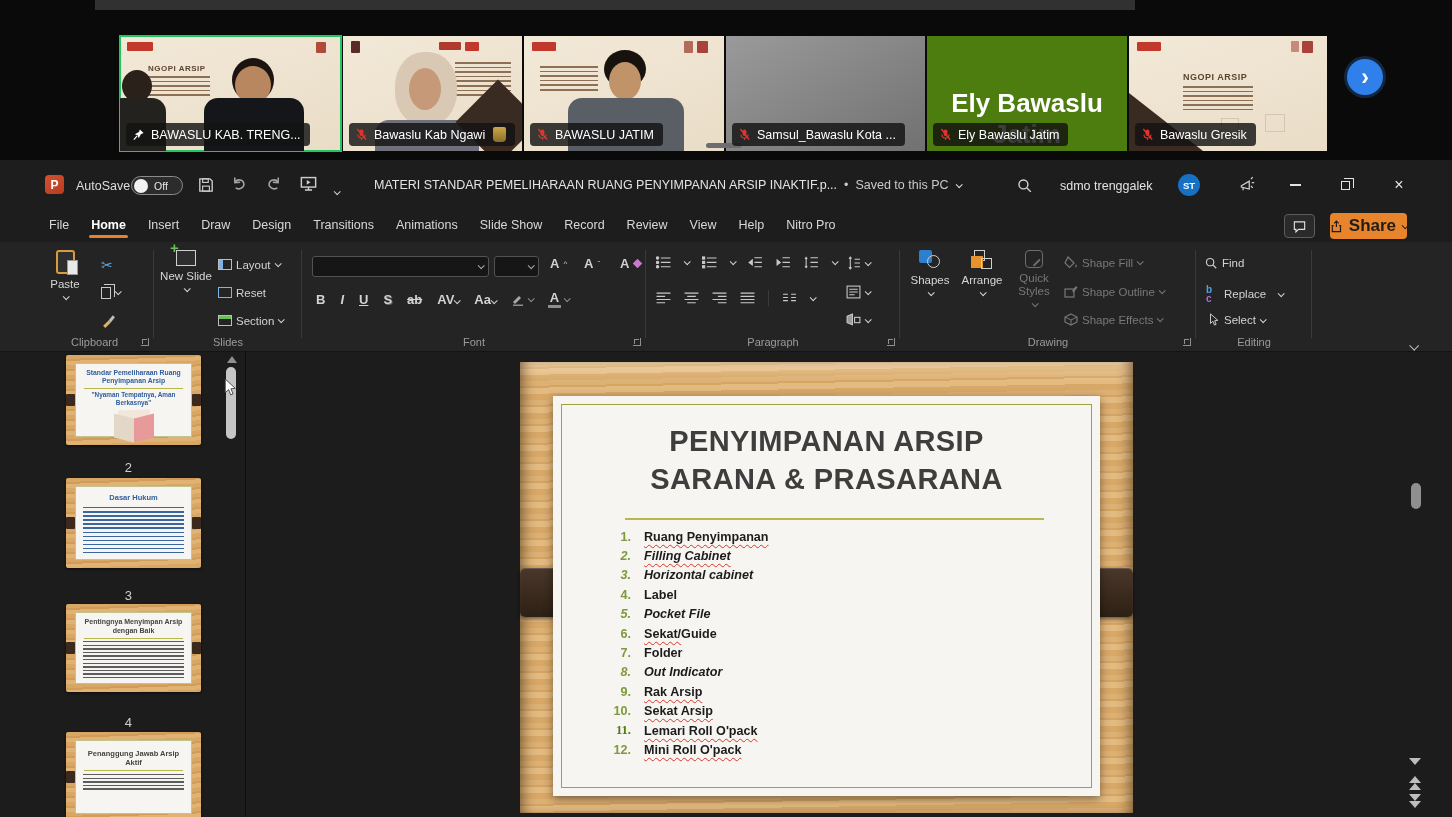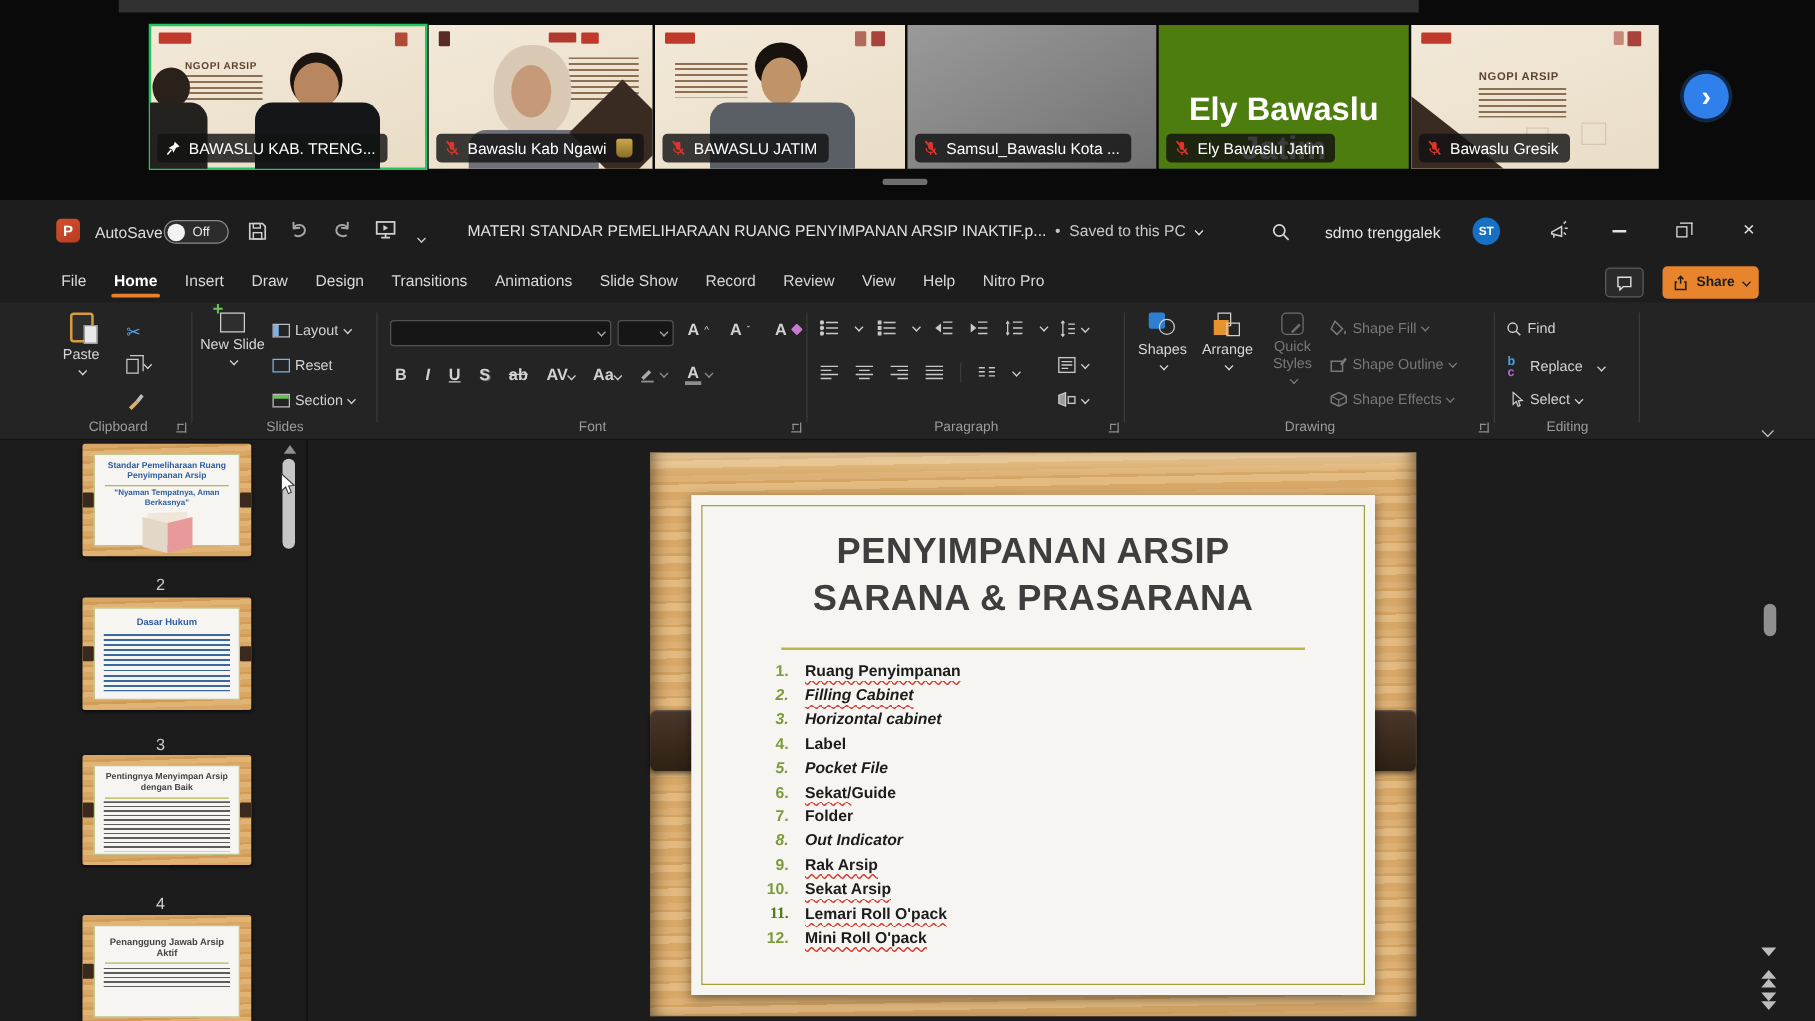--- a/index.html
+++ b/index.html
@@ -2,21 +2,21 @@
 <html><head>
 <meta charset="utf-8">
 <style>
 *{margin:0;padding:0;box-sizing:border-box}
 body{background:#000;font-family:"Liberation Sans",sans-serif}
 .screen{position:relative;width:1452px;height:817px;background:#0a0a0a;overflow:hidden;font-family:"Liberation Sans",sans-serif}
 
 .bg-bar{position:absolute;left:95px;top:0;width:1040px;height:10px;background:#313131}
 
 .vstrip{position:absolute;left:0;top:0;width:1452px;height:150px;background:transparent}
-.tile{position:absolute;top:20px;height:115px;background:#151515;overflow:hidden}
+.tile{position:absolute;top:36px;height:115px;background:#151515;overflow:hidden}
 .tile.poster{background:linear-gradient(160deg,#f3e9d8,#e9ddc7)}
 .tile.active{outline:2px solid #23c55e;outline-offset:-1px}
 .tile .label{position:absolute;left:6px;bottom:5px;height:23px;background:rgba(18,18,18,.82);border-radius:4px;color:#fff;font-size:12.5px;padding:0 9px 0 6px;display:flex;align-items:center;gap:6px;white-space:nowrap;z-index:5}
 .head{position:absolute;border-radius:50%}
 .torso{position:absolute;border-radius:14px 14px 0 0}
 .redlogo{position:absolute;background:#c0392b;border-radius:1px}
 .fuzz{position:absolute;background:repeating-linear-gradient(#6b4a2c 0 1.6px,transparent 1.6px 4.6px);opacity:.75}
 .poster-title{position:absolute;color:#5d4430;font-weight:bold;letter-spacing:.5px}
 .bigname{position:absolute;left:0;right:0;top:52px;text-align:center;color:#fff;font-size:26px;font-weight:bold}
 .next-btn{position:absolute;left:1347px;top:59px;width:36px;height:36px;border-radius:50%;background:#2f80ea;color:#fff;font-size:23px;font-weight:bold;display:flex;align-items:center;justify-content:center;line-height:1;box-shadow:0 0 0 3px rgba(47,128,234,.25)}
@@ -41,21 +41,21 @@
 .restore{width:9px;height:9px;border:1.2px solid #e3e3e3;position:relative;background:#1d1d1d}
 .restore:before{content:"";position:absolute;left:2px;top:-4px;width:9px;height:9px;border:1.2px solid #e3e3e3;border-bottom:none;border-left:none}
 .close-x{font-size:16px;line-height:1}
 
 .tabsrow{position:absolute;left:0;top:50px;width:100%;height:32px;background:#1d1d1d}
 .tabs{position:absolute;left:38px;top:0;height:32px;display:flex;align-items:center}
 .tab{padding:6px 11px 8px;color:#d8d8d8;font-size:12.5px;position:relative;cursor:default}
 .tab.active{color:#fff;font-weight:bold}
 .tab.active:after{content:"";position:absolute;left:9px;right:9px;bottom:2px;height:3px;border-radius:2px;background:#e8812d}
 .comment-btn{position:absolute;left:1284px;top:4px;width:31px;height:24px;border:1px solid #5c5c5c;border-radius:4px;background:#2a2a2a;display:flex;align-items:center;justify-content:center}
-.share-btn{position:absolute;left:1330px;top:3px;width:77px;height:26px;border-radius:4px;background:#e8842c;color:#1d1d1d;display:flex;align-items:center;justify-content:center;gap:6px;font-size:11px;font-weight:bold}
+.share-btn{position:absolute;left:1330px;top:3px;width:77px;height:26px;border-radius:4px;background:#e8842c;color:#1d1d1d;display:flex;align-items:center;justify-content:center;gap:6px;font-size:17px;font-weight:bold}
 
 .ribbon{position:absolute;left:0;top:82px;width:100%;height:110px;background:#242424;border-bottom:1px solid #141414}
 .rgroup{position:absolute;top:0;height:110px}
 .rgroup:after{content:"";position:absolute;right:0;top:8px;bottom:14px;width:1px;background:#3a3a3a}
 .glabel{position:absolute;left:0;right:0;bottom:4px;text-align:center;color:#9b9b9b;font-size:11px}
 .launcher{position:absolute;right:5px;bottom:6px;width:8px;height:8px;border-right:1.2px solid #8f8f8f;border-bottom:1.2px solid #8f8f8f}
 .launcher:before{content:"";position:absolute;left:1px;top:1px;width:4px;height:4px;border-left:1.2px solid #8f8f8f;border-top:1.2px solid #8f8f8f}
 .bigbtn{position:absolute;top:8px;width:48px;display:flex;flex-direction:column;align-items:center;gap:4px;color:#d6d6d6;font-size:11.5px;text-align:center;line-height:13px}
 .bigbtn.gray{color:#787878}
 .smallcol{position:absolute;display:flex;flex-direction:column;gap:7px}

